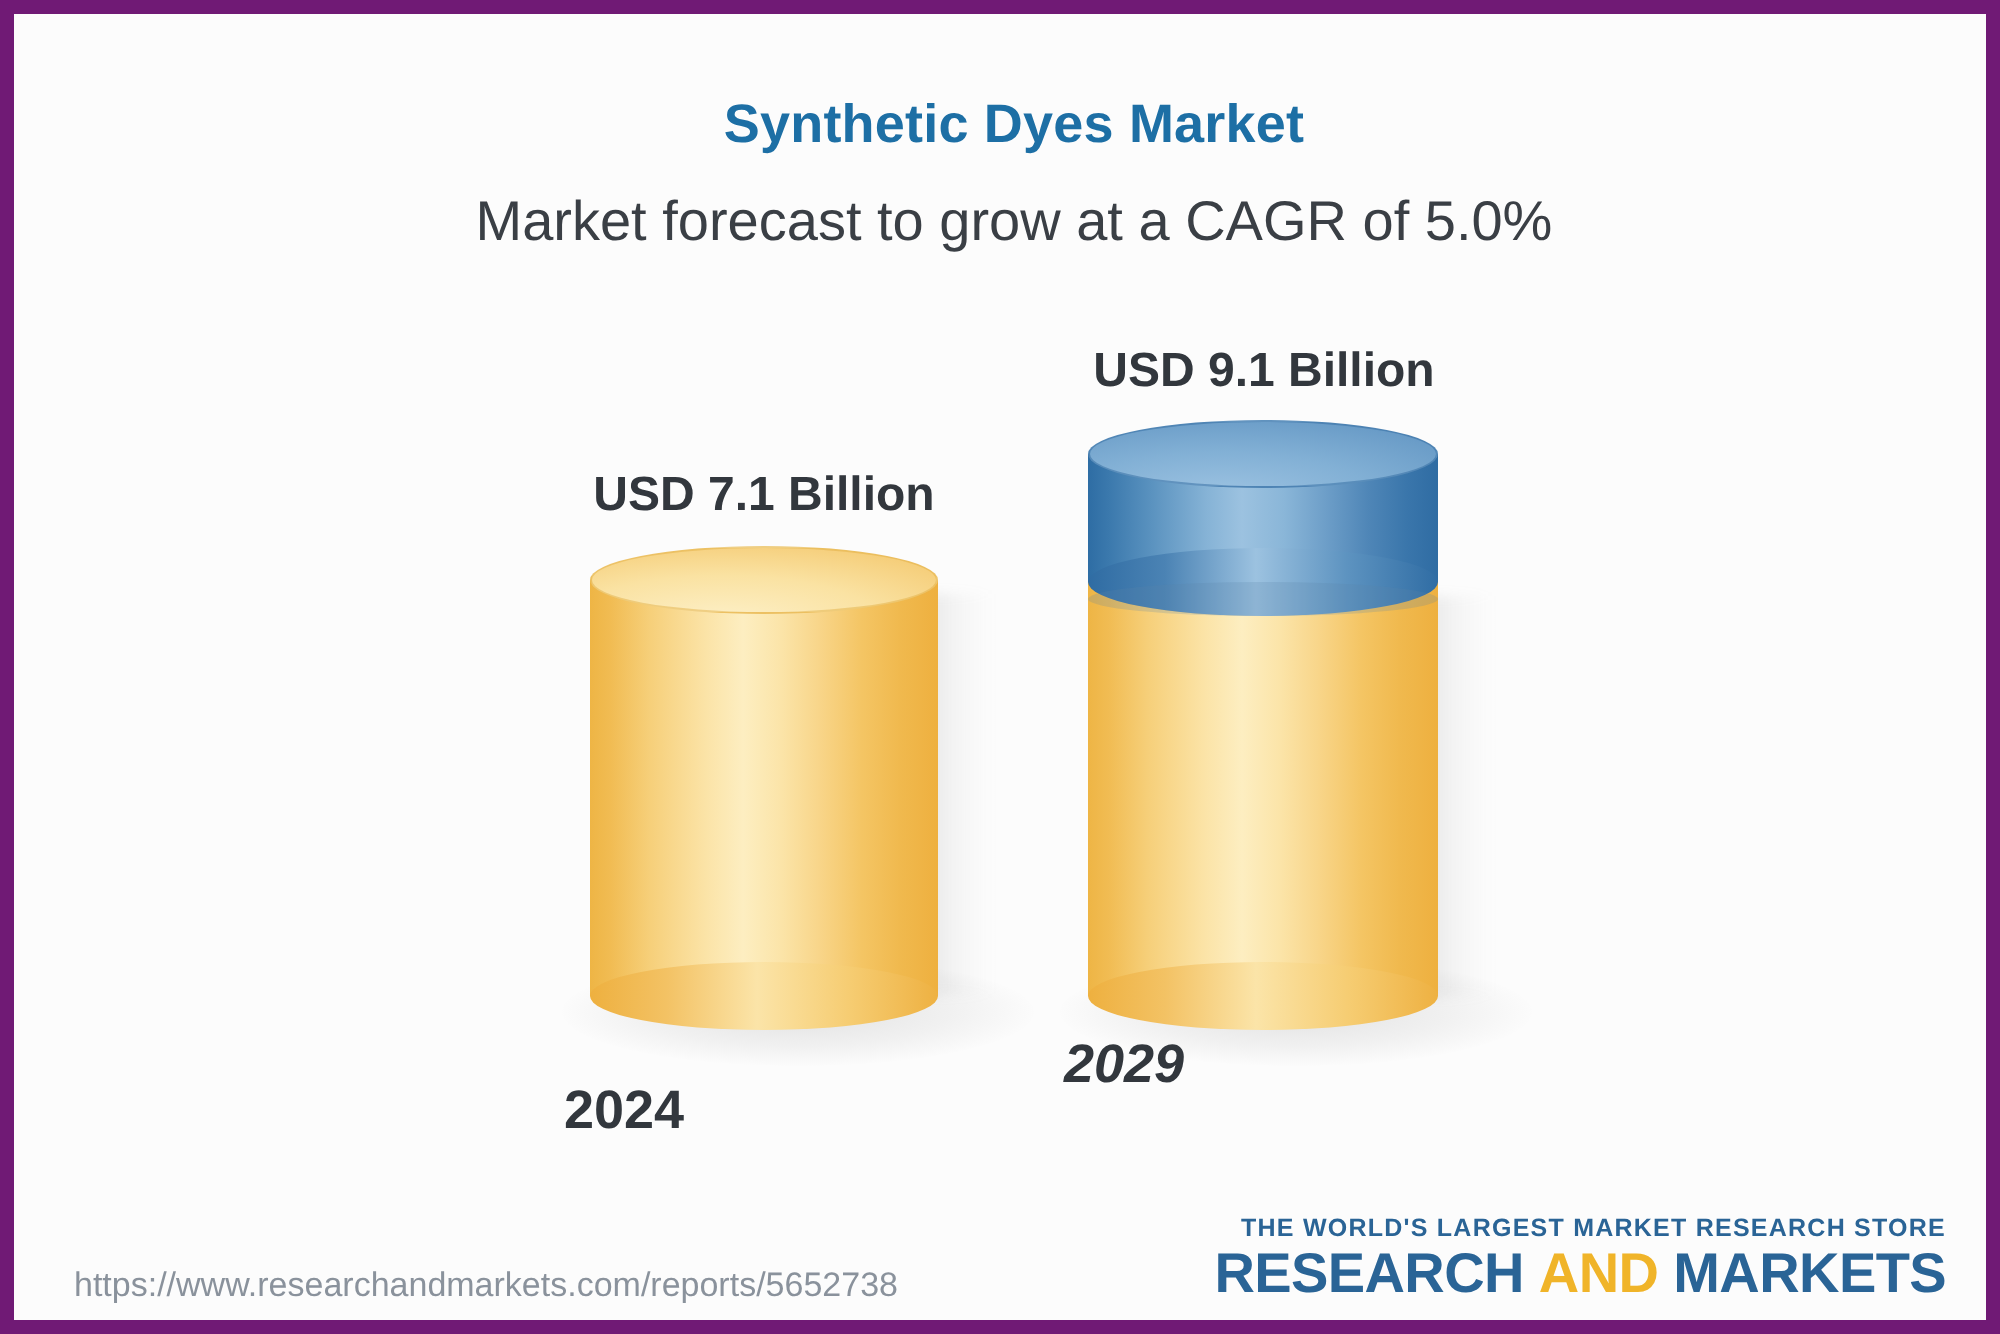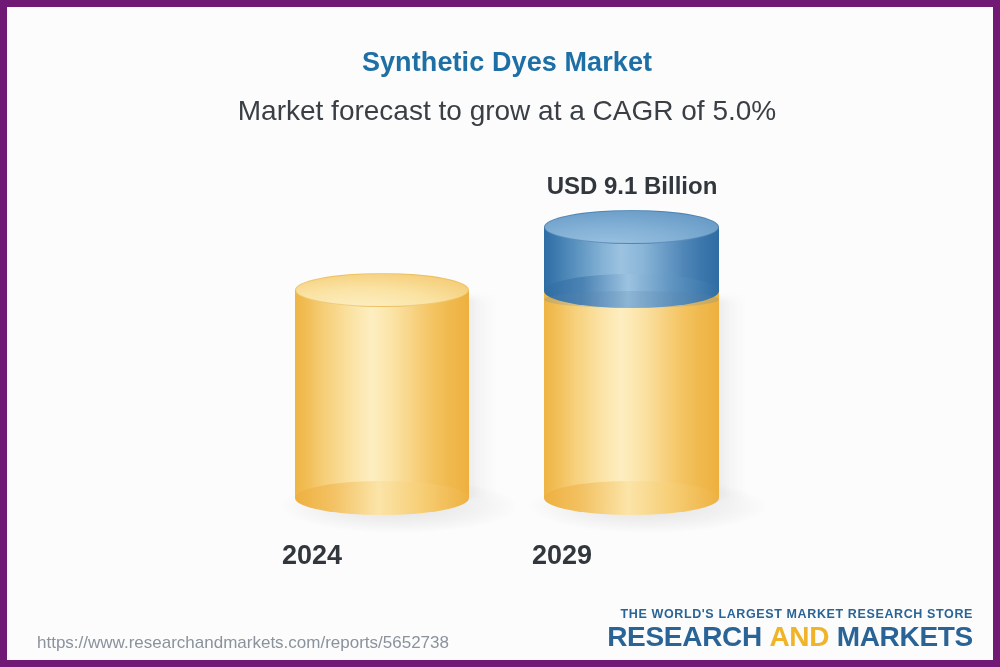--- a/index.html
+++ b/index.html
@@ -165,20 +165,21 @@
       <div class="cyl-shadow" style="left:-14px;top:206px;width:236px;height:54px;"></div>
       <div class="cyl-shadow-side" style="left:168px;top:24px;width:34px;height:200px;"></div>
 
       <div class="seg fill-yellow" style="left:0;top:0;width:174px;height:242px;">
         <div class="seg-body" style="top:17px;bottom:17px;"></div>
         <div class="seg-cap seg-cap-bottom" style="bottom:0;height:34px;"></div>
         <div class="seg-cap seg-cap-top" style="top:0;height:34px;"></div>
       </div>
     </div>
 
+    <div class="cyl-value" style="left:275px;top:227px;width:200px;">USD 7.1 Billion</div>
 
     <div class="cyl-year" style="left:275px;top:533px;width:200px;">2024</div>
 
     <div class="cyl-group" style="left:537px;top:203px;width:175px;height:305px;">
 
       <div class="cyl-shadow" style="left:-14px;top:269px;width:236px;height:54px;"></div>
       <div class="cyl-shadow-side" style="left:169px;top:88px;width:34px;height:200px;"></div>
 
       <div class="seg fill-yellow" style="left:0;top:64px;width:175px;height:241px;">
         <div class="seg-body" style="top:17px;bottom:17px;"></div>
@@ -190,21 +191,21 @@
         <div class="seg-body" style="top:17px;bottom:17px;"></div>
         <div class="seg-cap seg-cap-bottom" style="bottom:0;height:34px;"></div>
         <div class="seg-cap seg-cap-top" style="top:0;height:34px;"></div>
       </div>
 
       <div class="seam" style="top:81px;height:17px;"></div>
     </div>
 
     <div class="cyl-value" style="left:525px;top:165px;width:200px;">USD 9.1 Billion</div>
 
-    <div class="cyl-year" style="left:525px;top:533px;width:200px;">2029</div>
+    <div class="cyl-year" style="left:525px;top:510px;width:200px;font-style:italic;">2029</div>
 
   </div>
 
   <a id="footer-url" href="#" style="text-decoration:none;">https://www.researchandmarkets.com/reports/5652738</a>
 
   <div id="logo">
     <div id="logo-tagline">THE WORLD'S LARGEST MARKET RESEARCH STORE</div>
     <div id="logo-main">
       <span class="logo-blue">RESEARCH</span><span>&nbsp;</span><span class="logo-gold">AND</span><span>&nbsp;</span><span class="logo-blue">MARKETS</span>
     </div>

